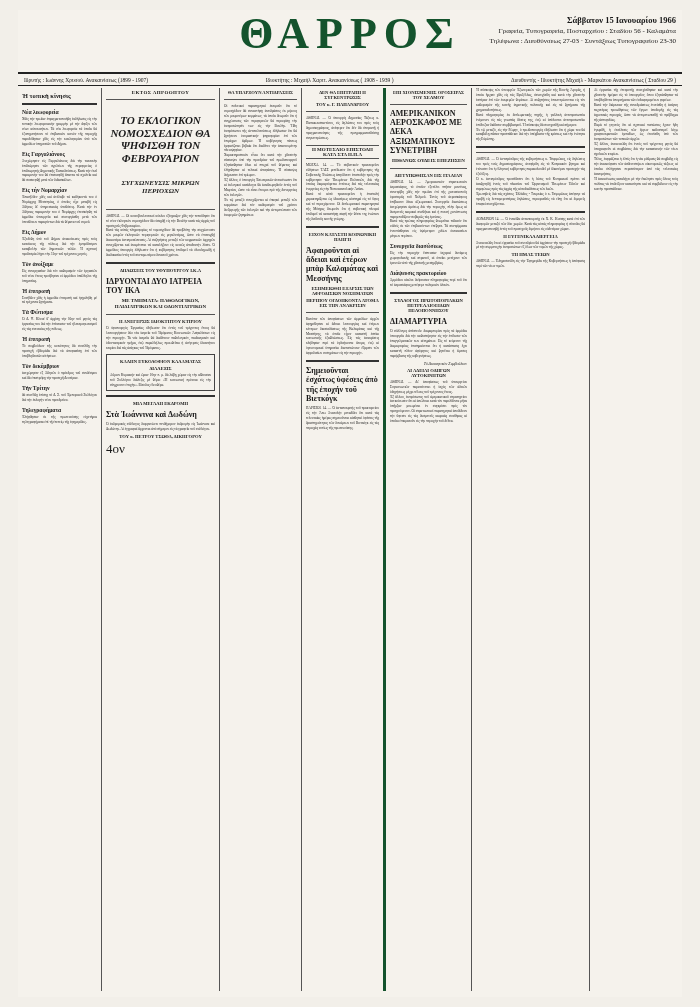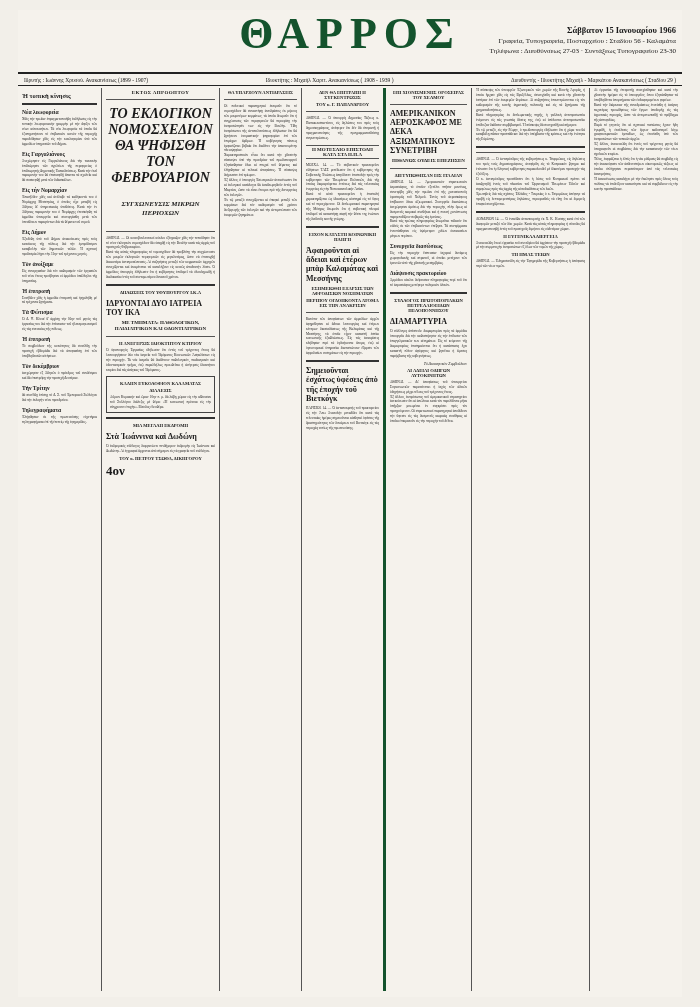--- a/index.html
+++ b/index.html
@@ -15,21 +15,21 @@
   
   .masthead{position:relative;height:62px;border-bottom:1px solid #222;}
   .mh-left{position:absolute;left:6px;top:4px;width:190px;font-size:7.5px;line-height:1.35;}
   .mh-left .l1{font-weight:bold;font-size:8px;}
   .mh-left .l2{font-size:6px;margin-top:8px;}
   .title{
     position:absolute;left:0;right:0;top:-2px;text-align:center;
     font-family:"Liberation Serif", serif;font-weight:bold;
     font-size:44px;letter-spacing:7px;color:#14532d;
   }
-  .mh-right{position:absolute;right:6px;top:4px;width:210px;text-align:right;font-size:7px;line-height:1.45;margin-top:10px;}
+  .mh-right{position:absolute;right:6px;top:4px;width:210px;text-align:right;font-size:7px;line-height:1.45;}
   .mh-right .r1{font-weight:bold;font-size:8.5px;}
   .strip{
     border-top:1px solid #222;border-bottom:1px solid #222;
     height:11px;display:flex;align-items:center;justify-content:space-between;
     font-size:5.5px;padding:0 6px;
   }
   .strip span{white-space:nowrap;}
   
   .cols{display:flex;height:903px;margin-top:2px;}
   .col{padding:0 4px;box-sizing:border-box;}
@@ -40,27 +40,27 @@
   .c5{width:86px;border-right:1px solid #555;}
   .c6{width:118px;border-right:1px solid #555;}
   .c7{width:92px;}
   .sub{font-size:5px;font-weight:bold;text-align:center;margin:3px 0 2px;line-height:1.2;}
   .kicker{font-size:5px;font-weight:bold;text-align:center;letter-spacing:.4px;margin:2px 0;}
   .rule{border-top:1px solid #555;margin:4px 0;}
   .rule2{border-top:2px solid #333;margin:4px 0;}
   .secthead{
     font-size:8px;font-weight:bold;text-align:left;margin:4px 0 3px;line-height:1.15;
   }
-  .big-it{font-style:italic;font-weight:bold;font-size:14px;text-align:center;line-height:1.15;margin:6px 0;}
+  .big-it{font-style:italic;font-weight:bold;font-size:11px;text-align:center;line-height:1.15;margin:14px 0;}
   .mid-it{font-style:italic;font-weight:bold;font-size:7px;text-align:center;line-height:1.15;margin:14px 0;}
   .small-caps{font-size:4.6px;font-weight:bold;text-align:center;margin:2px 0;}
   .boxed{border:1px solid #444;padding:2px 3px;margin:3px 0;}
   .side-h{font-size:6.5px;font-weight:bold;margin:4px 0 2px;}
   .side-h2{font-size:5.6px;font-weight:bold;margin:4px 0 2px;}
-  .num{font-size:13px;font-weight:bold;}
+  .num{font-size:13px;font-weight:normal;}
   .tiny{font-size:3.4px;line-height:1.45;text-align:justify;}
   .sig{font-size:4px;text-align:right;font-style:italic;margin-top:2px;}
   .hdr-band{
     border-top:1px solid #555;border-bottom:1px solid #555;
     font-size:5px;font-weight:bold;text-align:center;padding:1px 0;margin:4px 0;
   }
 </style>
 </head>
 <body>
 

